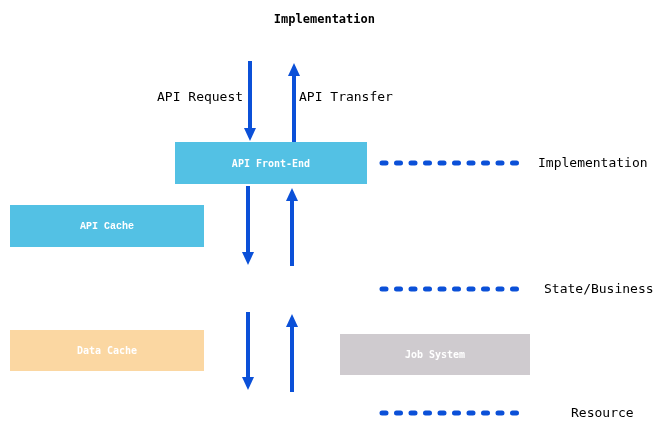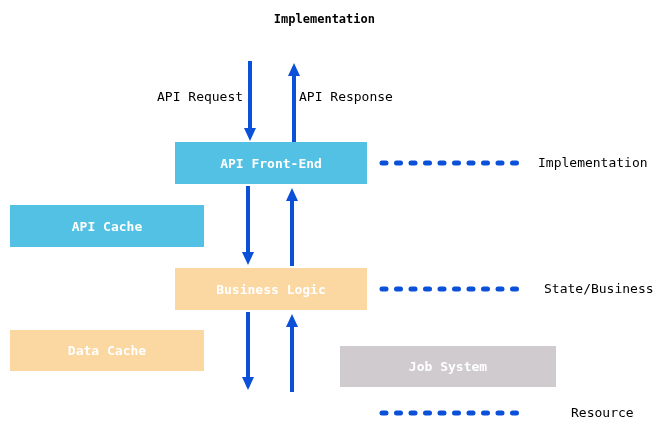--- a/index.html
+++ b/index.html
@@ -26,21 +26,21 @@
   }
   .arrow-label {
     font-size: 13px;
     color: #000000;
     white-space: nowrap;
   }
   .box {
     display: flex;
     align-items: center;
     justify-content: center;
-    font-size: 13px;
+    font-size: 10px;
     font-weight: bold;
     color: #ffffff;
     white-space: nowrap;
   }
   .box-blue   { background: var(--blue); }
   .box-orange { background: var(--orange); }
   .box-gray   { background: var(--gray); }
   .layer-label {
     font-size: 13px;
     color: #000000;
@@ -97,30 +97,29 @@
     </g>
 
     <line class="dash-line" x1="382" y1="163" x2="520" y2="163"></line>
     <line class="dash-line" x1="382" y1="289" x2="520" y2="289"></line>
     <line class="dash-line" x1="382" y1="413" x2="520" y2="413"></line>
   </svg>
 
   <div class="abs title">Implementation</div>
 
   <div class="abs arrow-label" style="left:157px; top:89px;">API Request</div>
-  <div class="abs arrow-label" style="left:299px; top:89px;">API Response</div>
+  <div class="abs arrow-label" style="left:299px; top:89px;">API Transfer</div>
 
   <div class="abs box box-blue" style="left:175px; top:142px; width:192px; height:42px;">API Front-End</div>
 
-  <div class="abs box box-blue" style="left:10px; top:205px; width:194px; height:42px;">API Cache</div>
+  <div class="abs box box-blue" style="left:10px; top:205px; width:194px; height:42px;font-family:Liberation Mono, monospace;">API Cache</div>
 
-  <div class="abs box box-orange" style="left:175px; top:268px; width:192px; height:42px;">Business Logic</div>
 
   <div class="abs box box-orange" style="left:10px; top:330px; width:194px; height:41px;">Data Cache</div>
 
-  <div class="abs box box-gray" style="left:340px; top:346px; width:216px; height:41px;">Job System</div>
+  <div class="abs box box-gray" style="left:340px; top:334px; width:190px; height:41px;">Job System</div>
 
 
   <div class="abs layer-label" style="left:538px; top:155px;">Implementation</div>
   <div class="abs layer-label" style="left:544px; top:281px;">State/Business</div>
   <div class="abs layer-label" style="left:550px; top:405px;padding-left:21px;">Resource</div>
 
 </div>
 
 </body></html>

